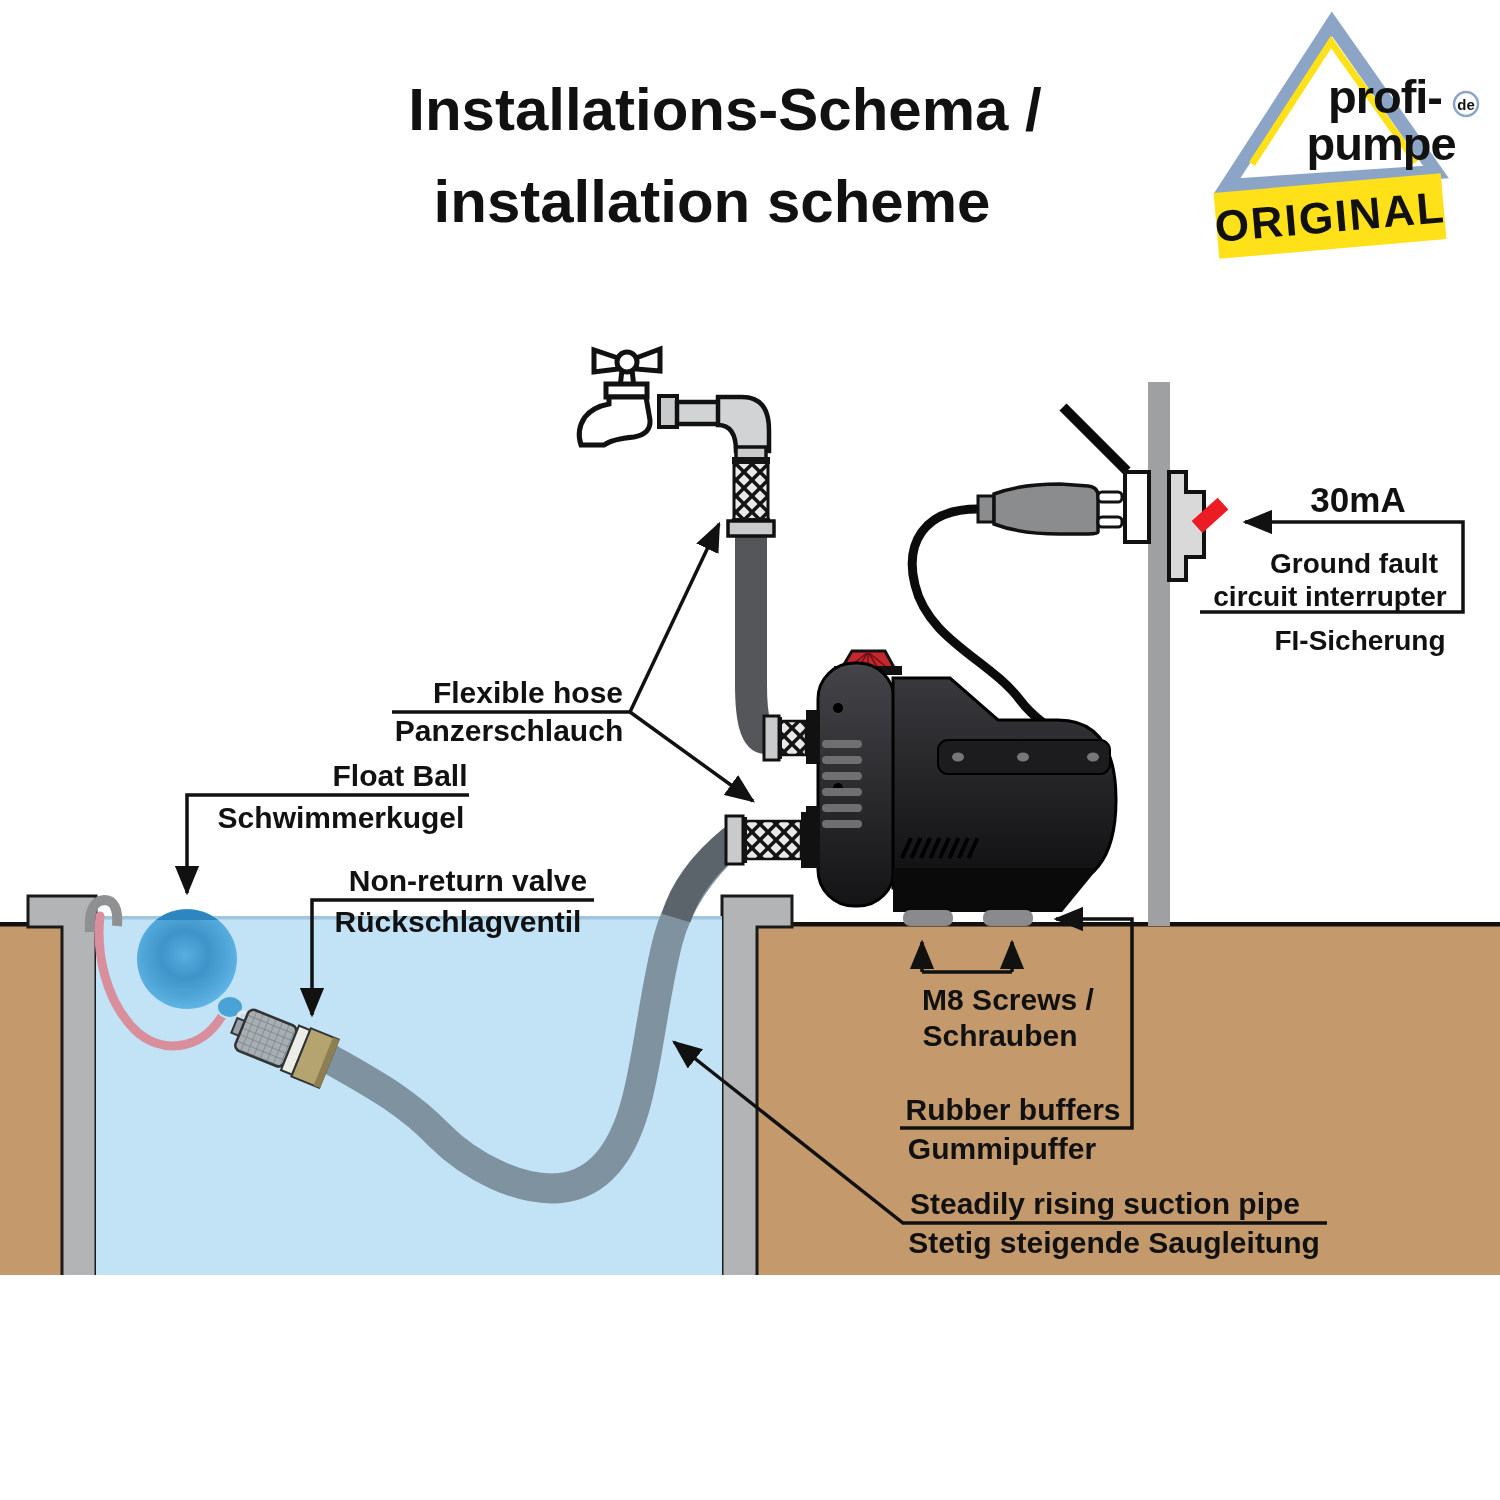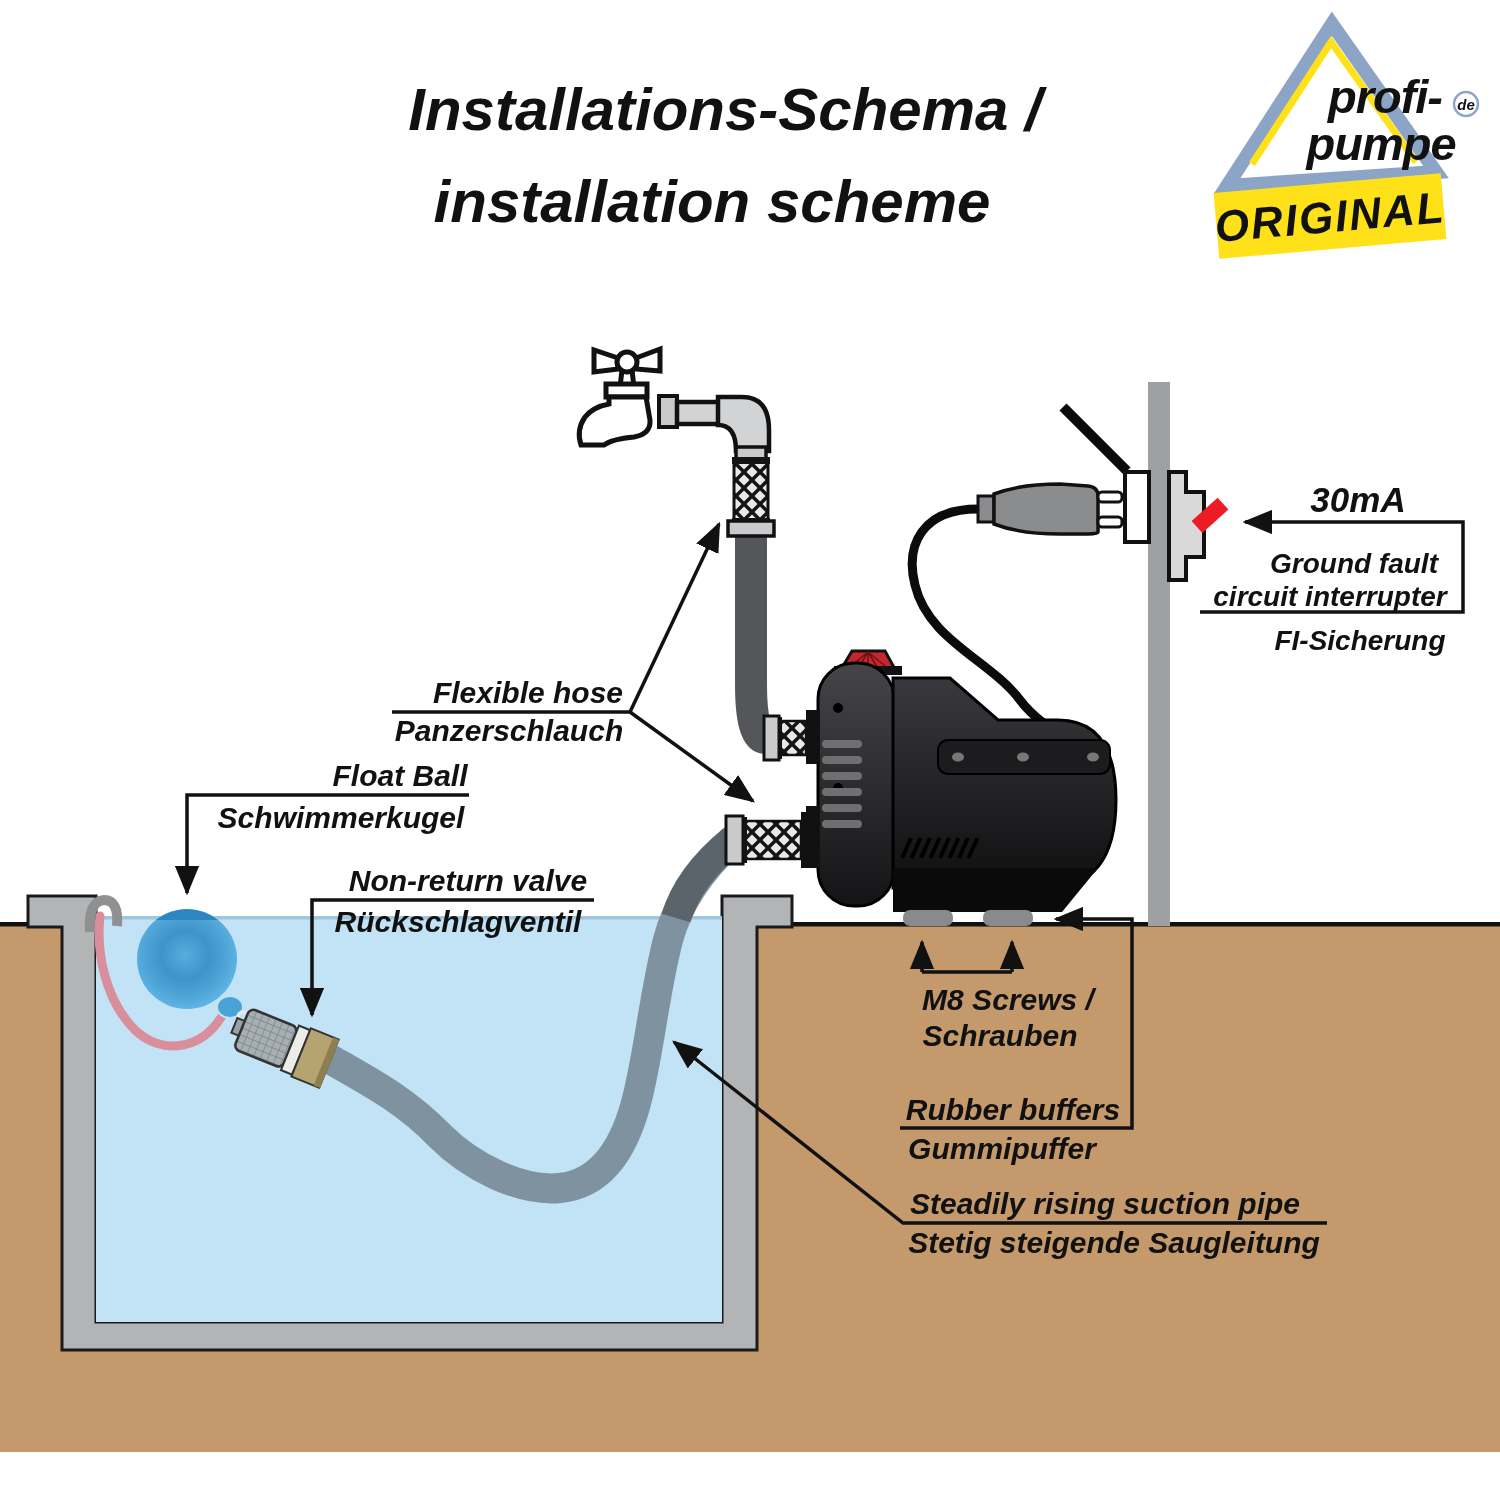--- a/index.html
+++ b/index.html
@@ -1,17 +1,17 @@
 <!DOCTYPE html>
 <html><head>
 <meta charset="utf-8">
 <style>
   html,body{margin:0;padding:0;background:#fff;}
-  .stage{position:relative;width:1500px;height:1452px;background:#fff;overflow:hidden;
-         font-family:"Liberation Sans", sans-serif;font-style:italic;}
+  .stage{position:relative;width:1500px;height:1275px;background:#fff;overflow:hidden;
+         font-family:"Liberation Sans", sans-serif;}
   svg text{font-family:"Liberation Sans", sans-serif;font-weight:bold;fill:#111;}
   .title-txt{font-size:60px;}
   .lbl{font-size:30px;}
   .lbl-sm{font-size:28px;}
   .lbl-ma{font-size:35px;}
   .logo-word{font-size:47px;letter-spacing:-1px;}
   .logo-de{font-size:15px;}
   .logo-banner-txt{font-size:44px;letter-spacing:2px;}
 </style>
 </head>

